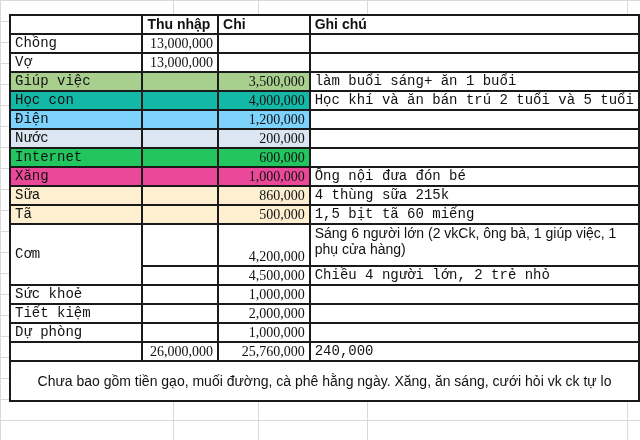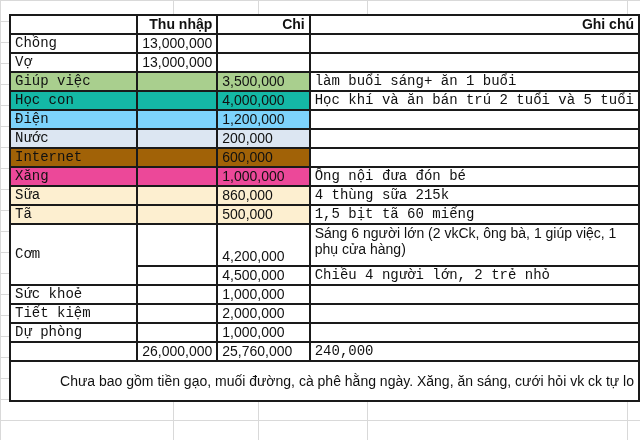--- a/index.html
+++ b/index.html
@@ -25,29 +25,29 @@
     font-size:14px;
   }
   table.budget td, table.budget th {
     border:2px solid #1a1a1a;
     padding:0 4px;
     height:17px;
     line-height:17px;
     white-space:nowrap;
     overflow:hidden;
   }
-  table.budget th { font-weight:bold; text-align:right; font-size:14px; }
+  table.budget th { font-weight:bold; text-align:left; font-size:14px; }
   .col-a { width:156px; }
   .col-b { width:77px; }
   .col-c { width:101px; }
   .col-d { width:250px; }
-  .num { text-align:left; }
+  .num { text-align:right;font-family:Liberation Serif, serif; }
   .left { text-align:left;font-family:Liberation Mono, monospace; }
   td.wrap { white-space:normal; line-height:21px; vertical-align:top; padding-top:0; }
-  .note-cell { text-align:right; height:38px !important; font-size:14px; }
+  .note-cell { text-align:center; height:38px !important; font-size:14px; }
 </style>
 </head>
 <body>
 
 <div class="gridbg"></div>
 <div class="vline" style="left:173px"></div>
 <div class="vline" style="left:258px"></div>
 <div class="vline" style="left:367px"></div>
 <div class="vline" style="left:627px"></div>
 
@@ -95,21 +95,21 @@
     <td class="num"></td>
     <td class="num">1,200,000</td>
     <td class="left" style="background:#fff"></td>
   </tr>
   <tr style="background:#DCE6F2">
     <td class="left">Nước</td>
     <td class="num"></td>
     <td class="num">200,000</td>
     <td class="left" style="background:#fff"></td>
   </tr>
-  <tr style="background:#a16207">
+  <tr style="background:#22c55e">
     <td class="left">Internet</td>
     <td class="num"></td>
     <td class="num">600,000</td>
     <td class="left" style="background:#fff"></td>
   </tr>
   <tr style="background:#ec4899">
     <td class="left">Xăng</td>
     <td class="num"></td>
     <td class="num">1,000,000</td>
     <td class="left" style="background:#fff">Ông nội đưa đón bé</td>

